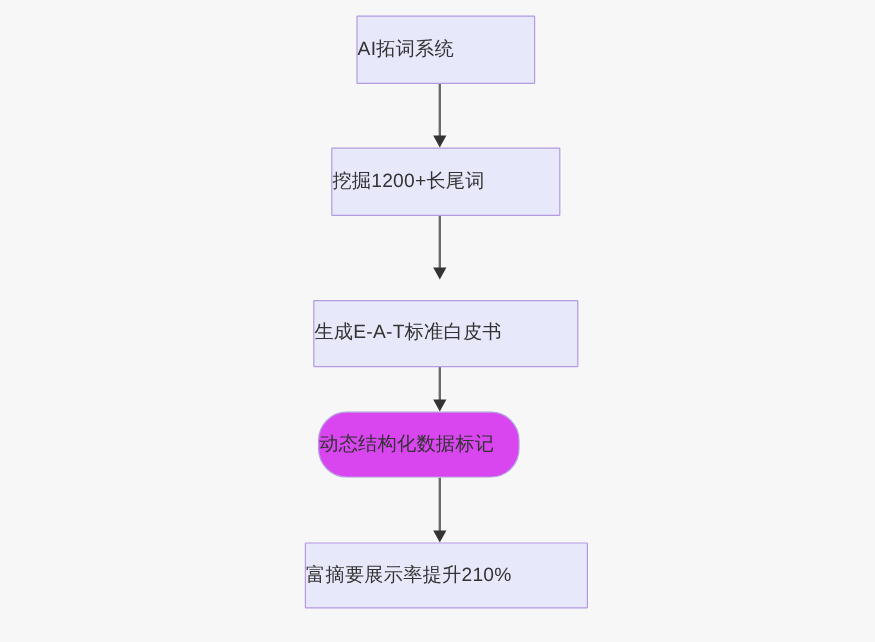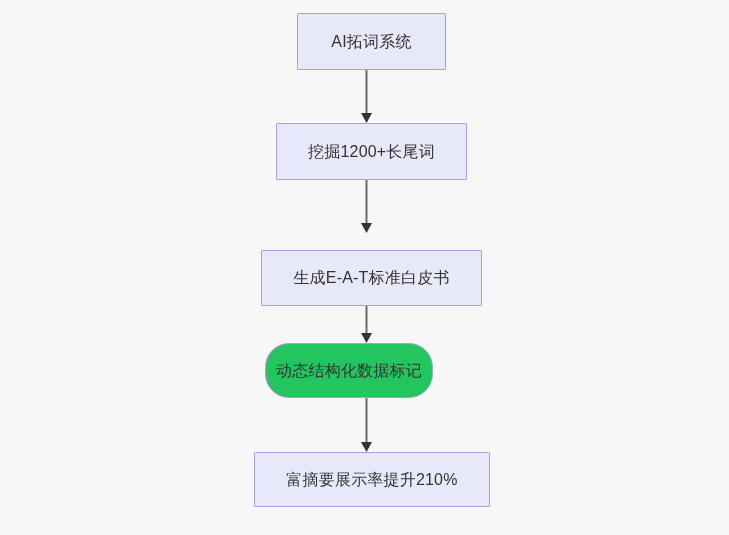--- a/index.html
+++ b/index.html
@@ -19,21 +19,20 @@
     height: 535px;
   }
   .node {
     position: absolute;
     box-sizing: border-box;
     background: #e8e8fb;
     border: 1.5px solid #b49ae0;
     border-radius: 1px;
     display: flex;
     align-items: center;
-    justify-content: center;
     color: #333333;
     font-size: 16px;
     line-height: 1.2;
     letter-spacing: 0.2px;
     white-space: nowrap;
   }
   .node-label {
     display: block;
     text-align: center;
   }
@@ -77,20 +76,20 @@
 
   <div class="node" style="left: 297px; top: 13px; width: 149px; height: 57px; background: rgb(232, 232, 251); border-color: rgb(180, 154, 224); color: rgb(51, 51, 51);">
     <span class="node-label">AI拓词系统</span>
   </div>
   <div class="node" style="left: 276px; top: 123px; width: 191px; height: 57px; background: rgb(232, 232, 251); border-color: rgb(180, 154, 224); color: rgb(51, 51, 51);">
     <span class="node-label">挖掘1200+长尾词</span>
   </div>
   <div class="node" style="left: 261px; top: 250px; width: 221px; height: 56px; background: rgb(232, 232, 251); border-color: rgb(180, 154, 224); color: rgb(51, 51, 51);">
     <span class="node-label">生成E-A-T标准白皮书</span>
   </div>
-  <div class="node" style="left: 265px; top: 343px; width: 168px; height: 55px; background: #22c55e; border-color: rgb(180, 154, 224); color: rgb(51, 51, 51); border-radius: 24px;">
+  <div class="node" style="left: 265px; top: 343px; width: 168px; height: 55px; background: #d946ef; border-color: rgb(180, 154, 224); color: rgb(51, 51, 51); border-radius: 24px;">
     <span class="node-label">动态结构化数据标记</span>
   </div>
   <div class="node" style="left: 254px; top: 452px; width: 236px; height: 55px; background: rgb(232, 232, 251); border-color: rgb(180, 154, 224); color: rgb(51, 51, 51);">
     <span class="node-label">富摘要展示率提升210%</span>
   </div>
 
 </div>
 
 </body></html>

